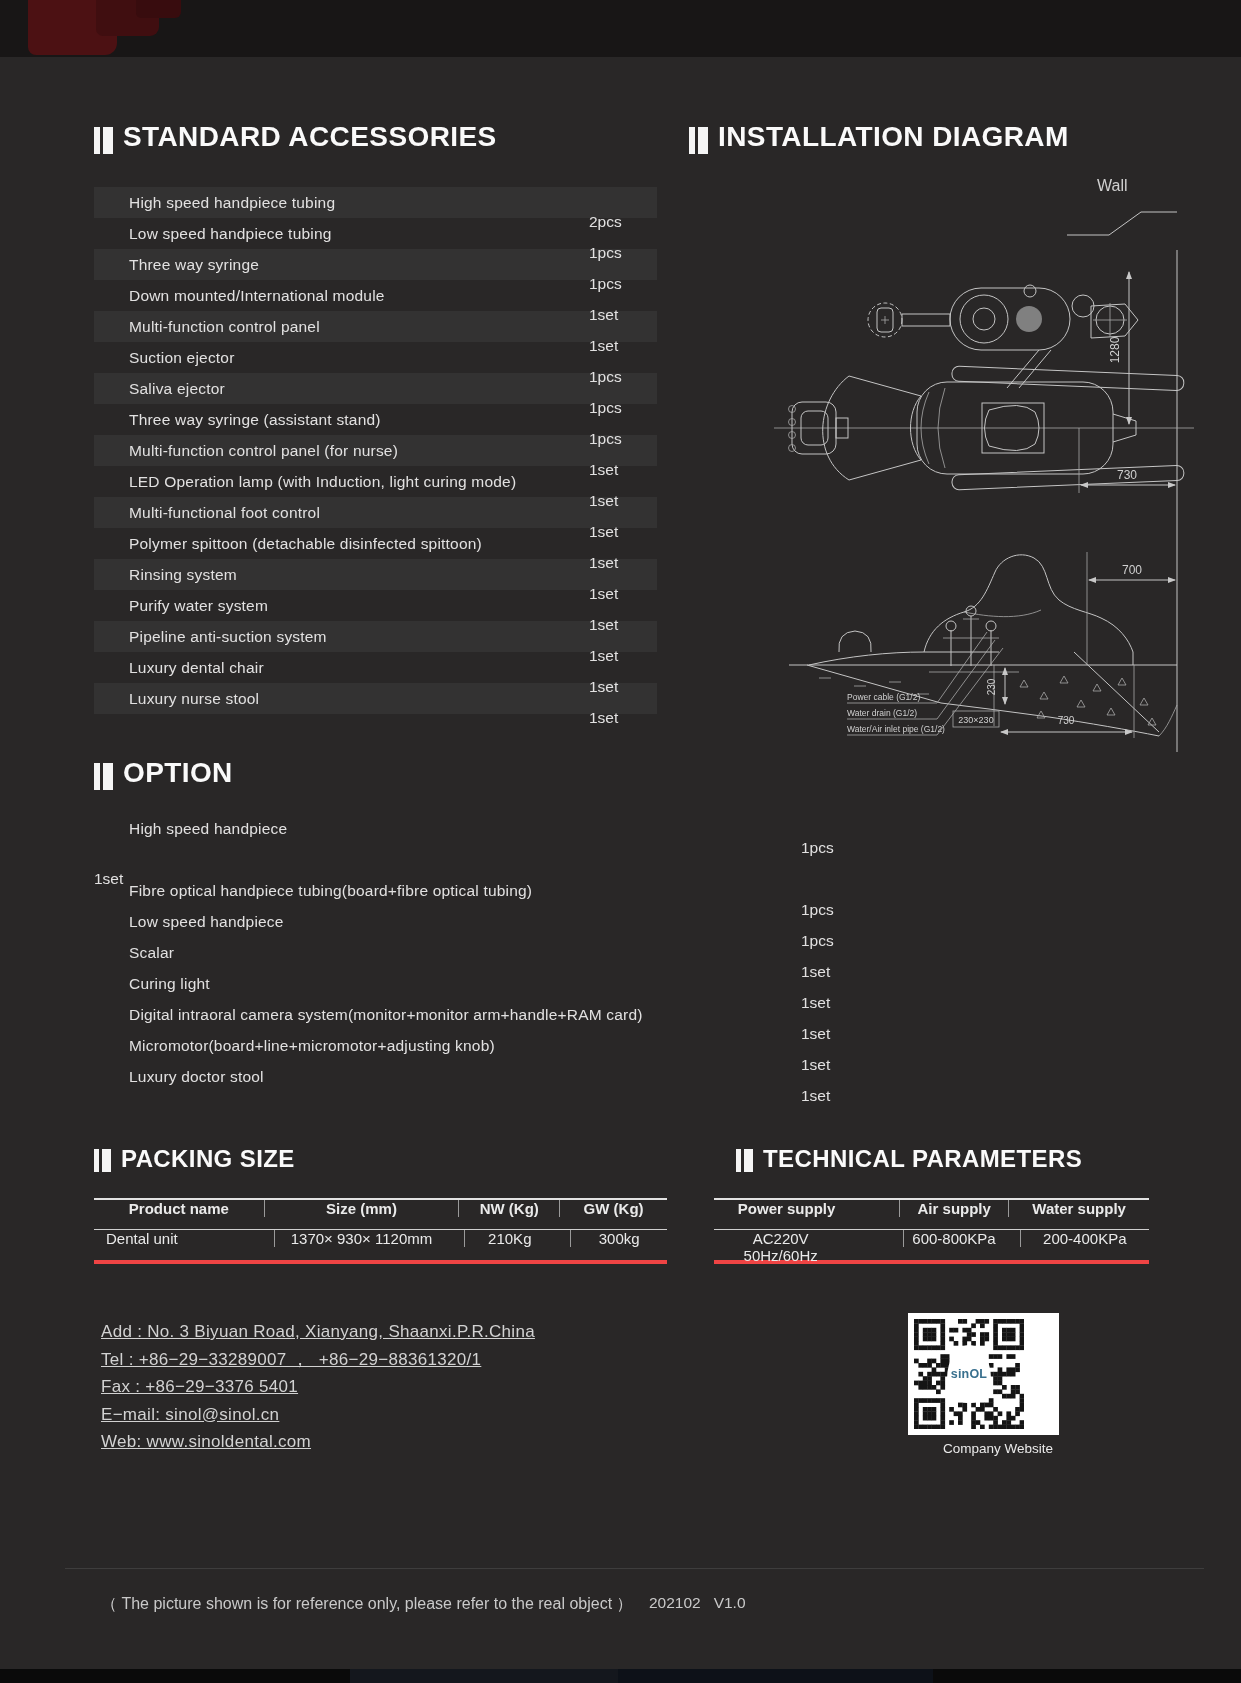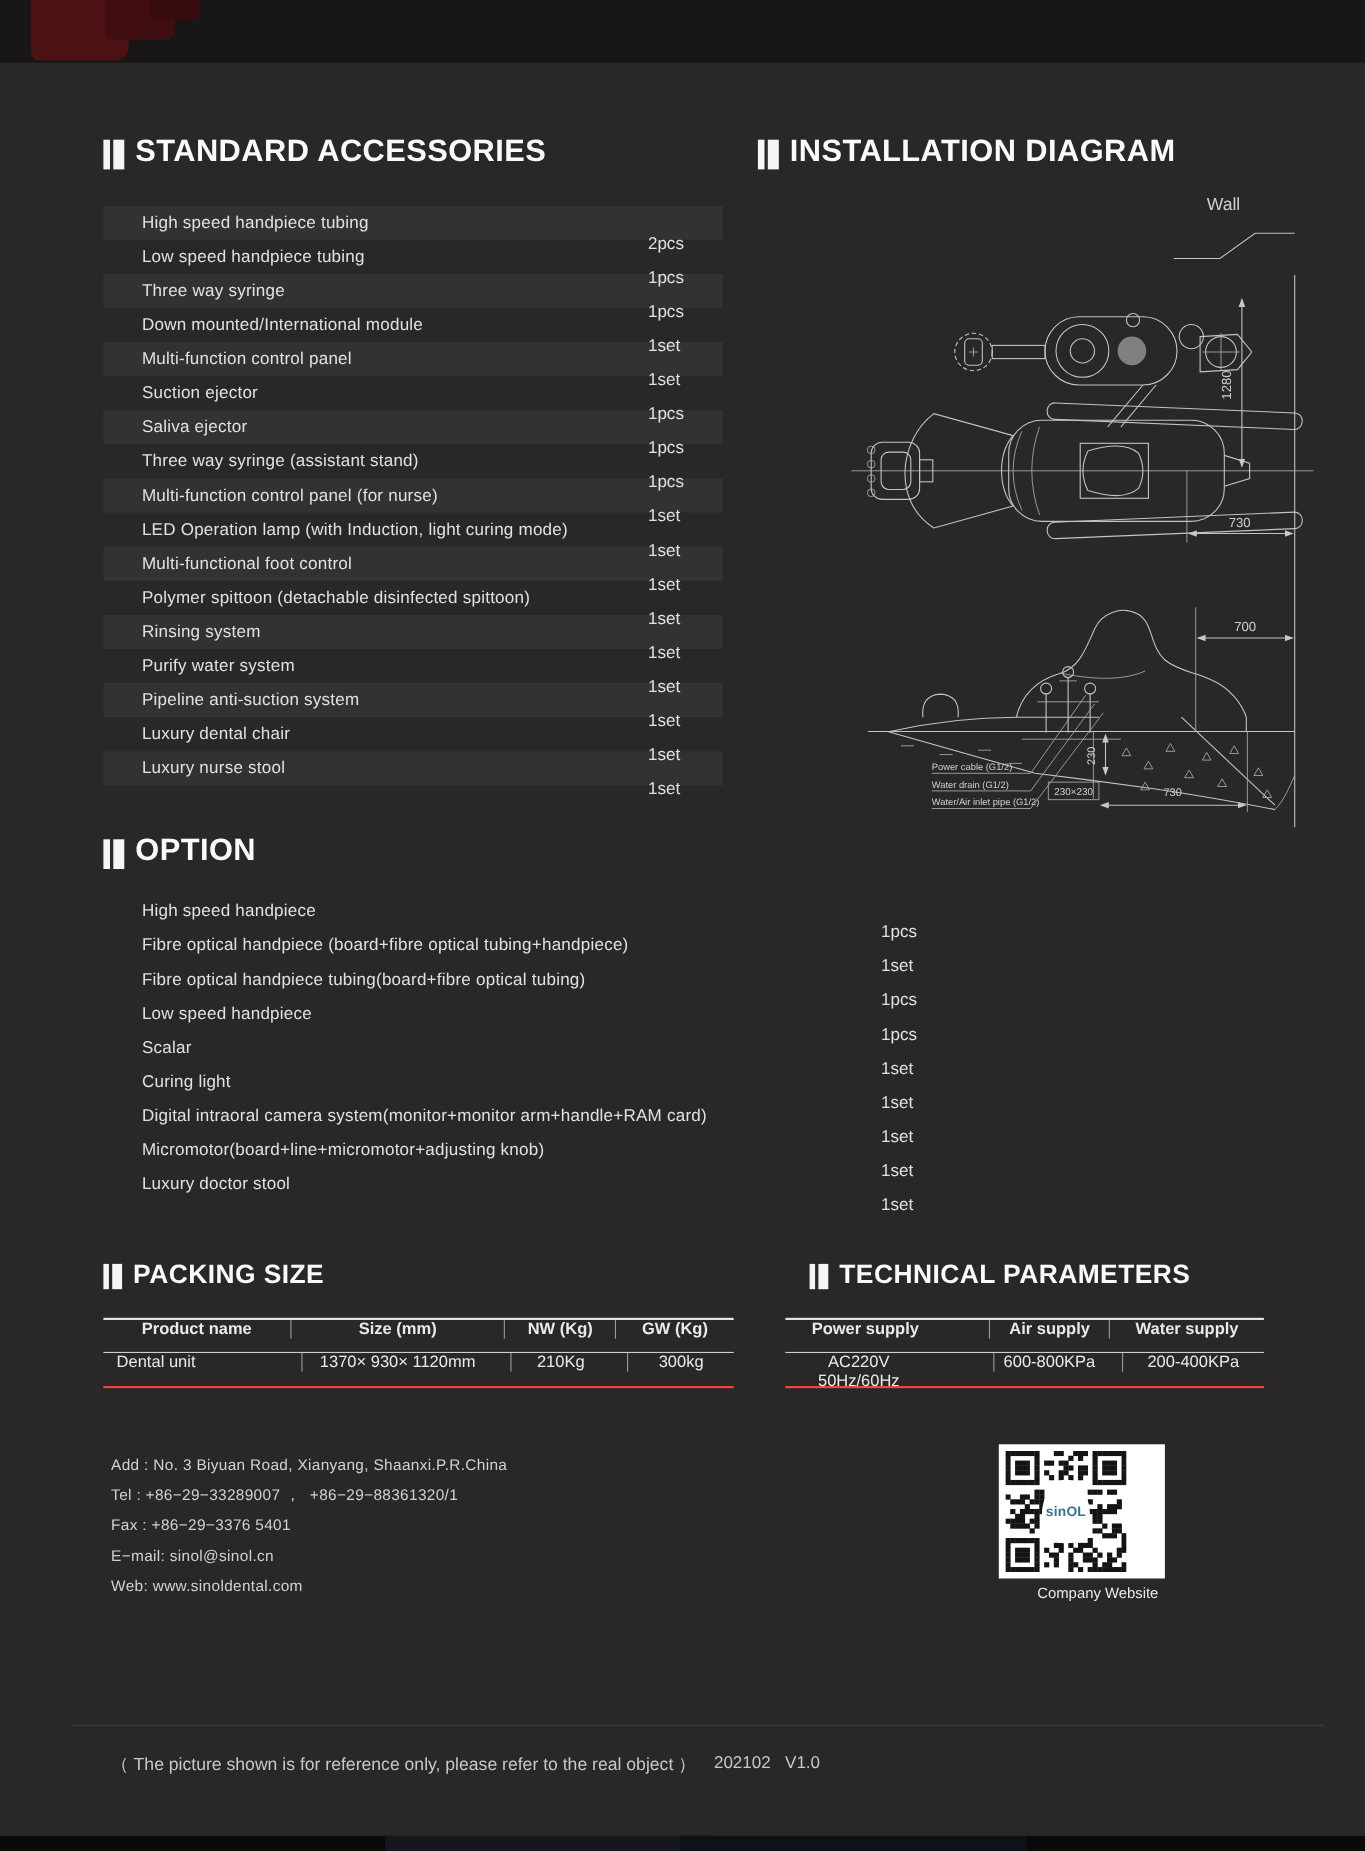--- a/index.html
+++ b/index.html
@@ -38,32 +38,32 @@
   .row .q{flex:none;margin-top:39px;}
   .acc-list{top:187px;width:563px;}
   .acc-list .q{width:68px;}
   .opt-list{top:813px;width:777px;}
   .opt-list .q{width:70px;}
 
   
   .tbl{color:#eaeaea;font-size:15px;}
   .t-row{display:flex;align-items:flex-start;}
   .t-row.head{font-weight:700;border-top:2px solid #e2e2e2;border-bottom:1px solid #cfcfcf;height:29px;}
-  .t-row.body{border-bottom:2px solid #ef4444;height:30px;gap:16px;}
+  .t-row.body{border-bottom:4px solid #ef4444;height:30px;gap:16px;}
   .t-cell{display:flex;align-items:center;justify-content:center;text-align:center;white-space:pre-wrap;}
   .t-cell + .t-cell{border-left:1px solid #9a9a9a;}
   .t-cell.left{justify-content:flex-start;padding-left:12px;}
   .pack-tbl{left:65px;top:1198px;width:573px;}
   .pack-tbl .c1{width:170px;}.pack-tbl .c2{width:194px;}.pack-tbl .c3{width:100px;}.pack-tbl .c4{width:107px;}
   .tech-tbl{left:685px;top:1198px;width:435px;}
   .tech-tbl .c1{width:160px;}.tech-tbl .c2{width:119px;margin-left:40px;}.tech-tbl .c3{width:154px;}
 
   
   .contact{left:72px;top:1318px;}
-  .contact p{margin:0;line-height:27.5px;font-size:14px;color:#d2d2d2;letter-spacing:.3px;white-space:pre-wrap;}
+  .contact p{margin:0;line-height:27.5px;font-size:17px;color:#d2d2d2;letter-spacing:.3px;white-space:pre-wrap;text-decoration:underline;}
 
   
   .qr{left:908px;top:1313px;width:122px;height:122px;background:#ffffff;}
   .qr svg{position:absolute;left:6px;top:6px;}
   .qr-logo{position:absolute;left:39px;top:32px;width:44px;height:58px;background:#fff;
     border-radius:50% 50% 46% 46% / 58% 58% 40% 40%;
     display:flex;align-items:center;justify-content:center;}
   .qr-logo span{font-weight:700;font-size:12.5px;color:#39708e;letter-spacing:.2px;}
   .qr-caption{left:883px;top:1441px;width:172px;text-align:center;font-size:13.5px;color:#eaeaea;}
 
@@ -311,21 +311,20 @@
         <i></i>
       </span>
     <h2>OPTION</h2>
   </div>
   <div class="abs list opt-list">
     <div class="row">
         <span class="nm">High speed handpiece</span>
         <span class="q">1pcs</span>
       </div>
     <div class="row">
-        <span class="nm">Fibre optical handpiece (board+fibre optical tubing+handpiece)</span>
         <span class="q">1set</span>
       </div>
     <div class="row">
         <span class="nm">Fibre optical handpiece tubing(board+fibre optical tubing)</span>
         <span class="q">1pcs</span>
       </div>
     <div class="row">
         <span class="nm">Low speed handpiece</span>
         <span class="q">1pcs</span>
       </div>

